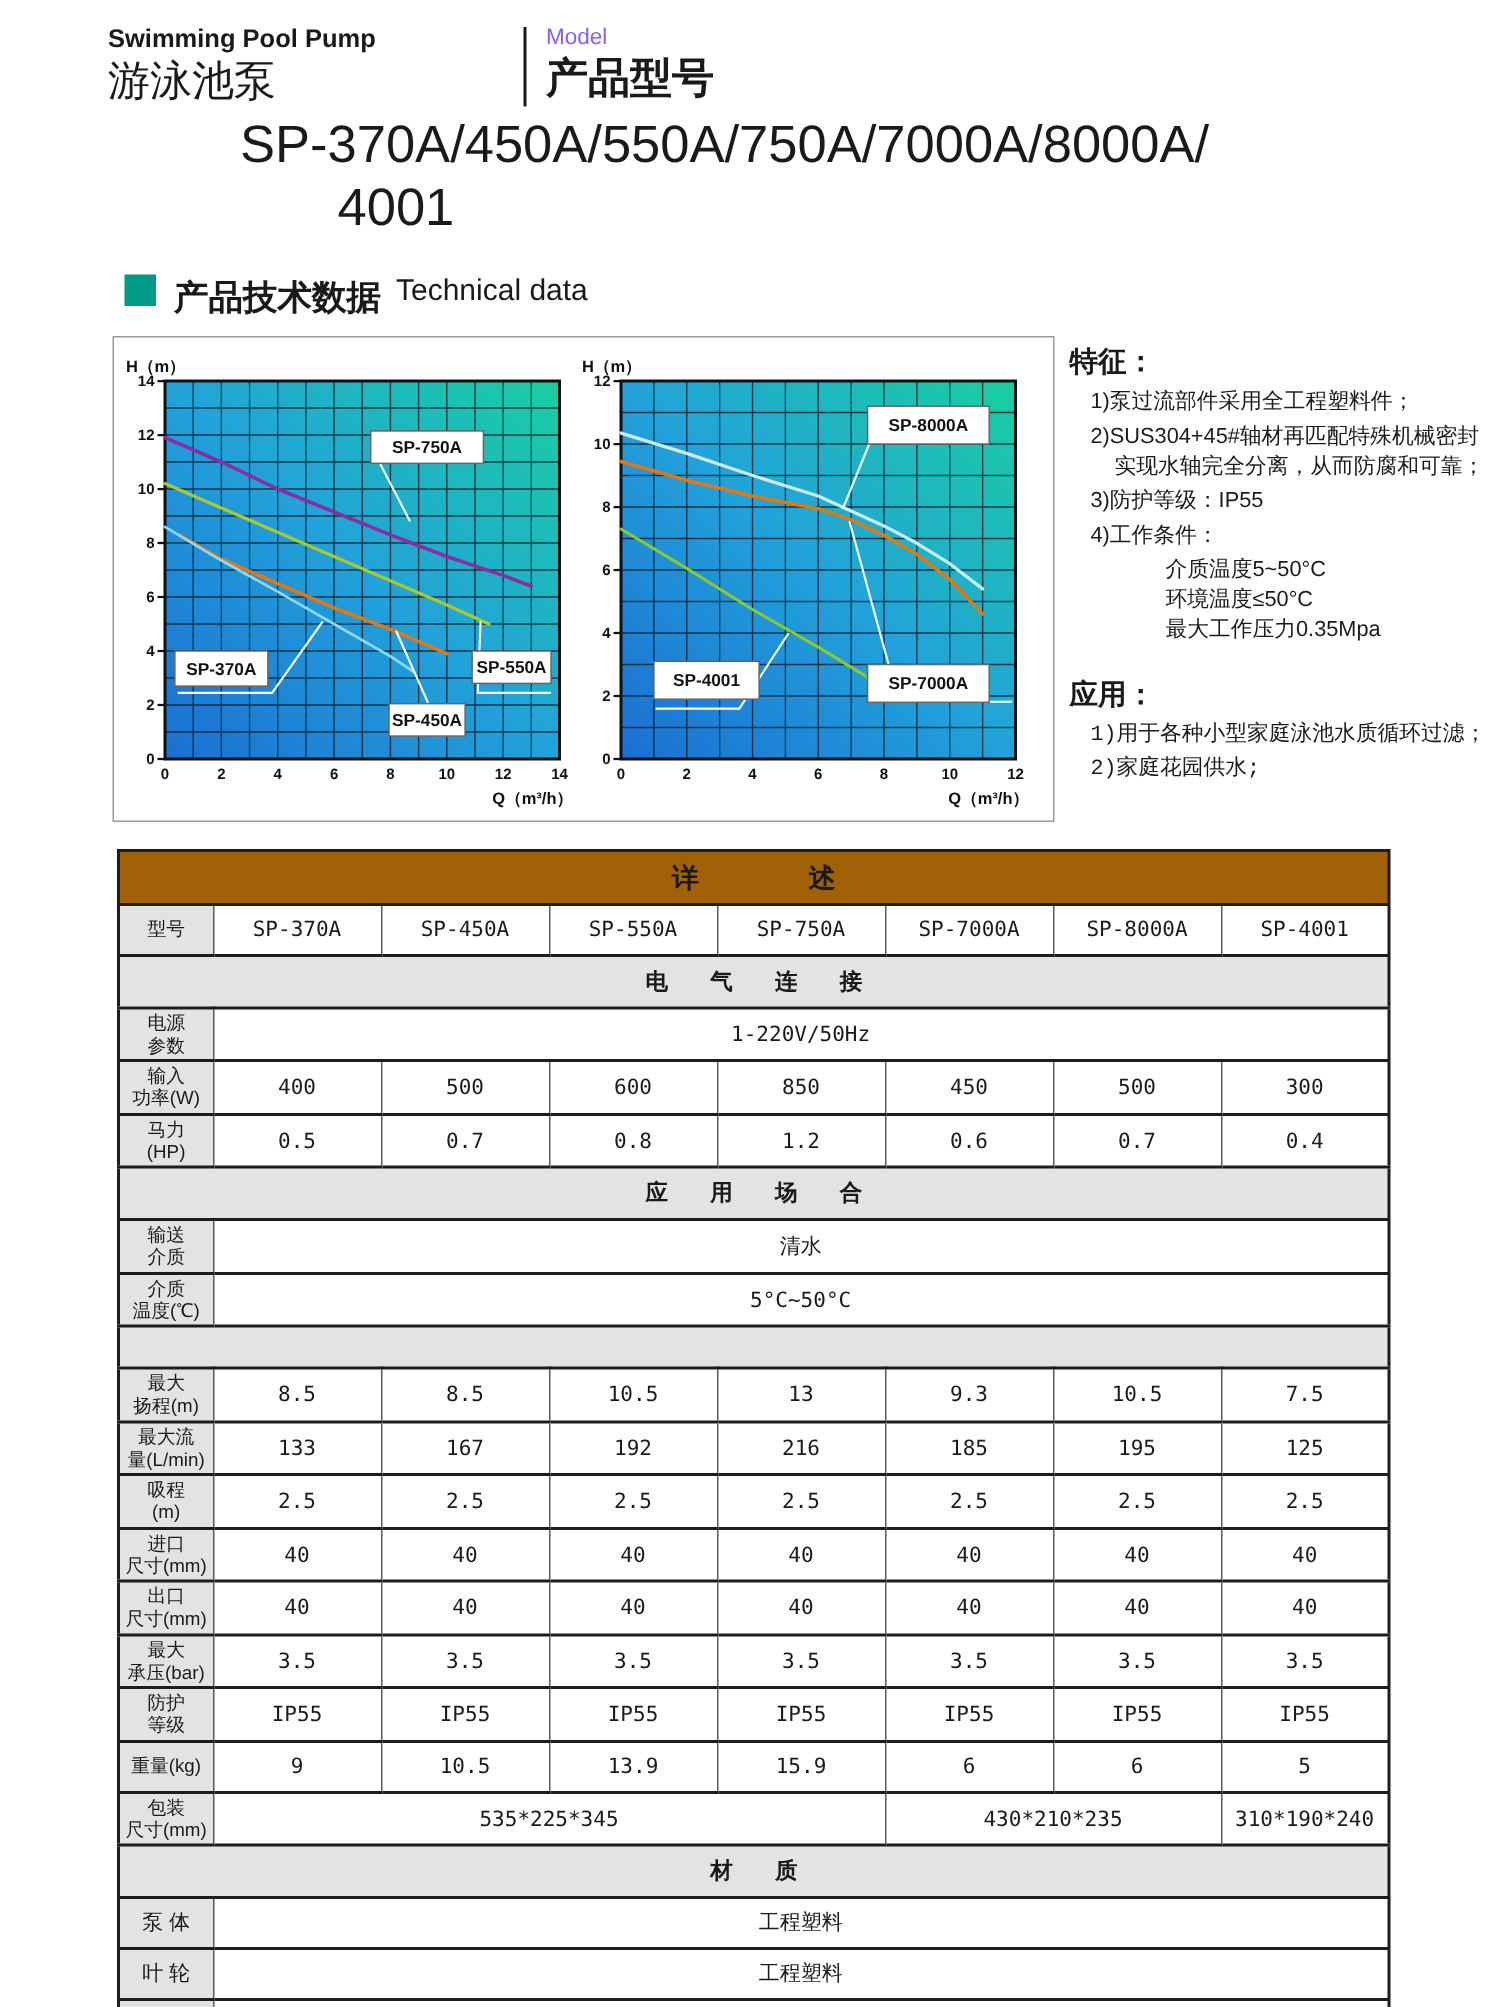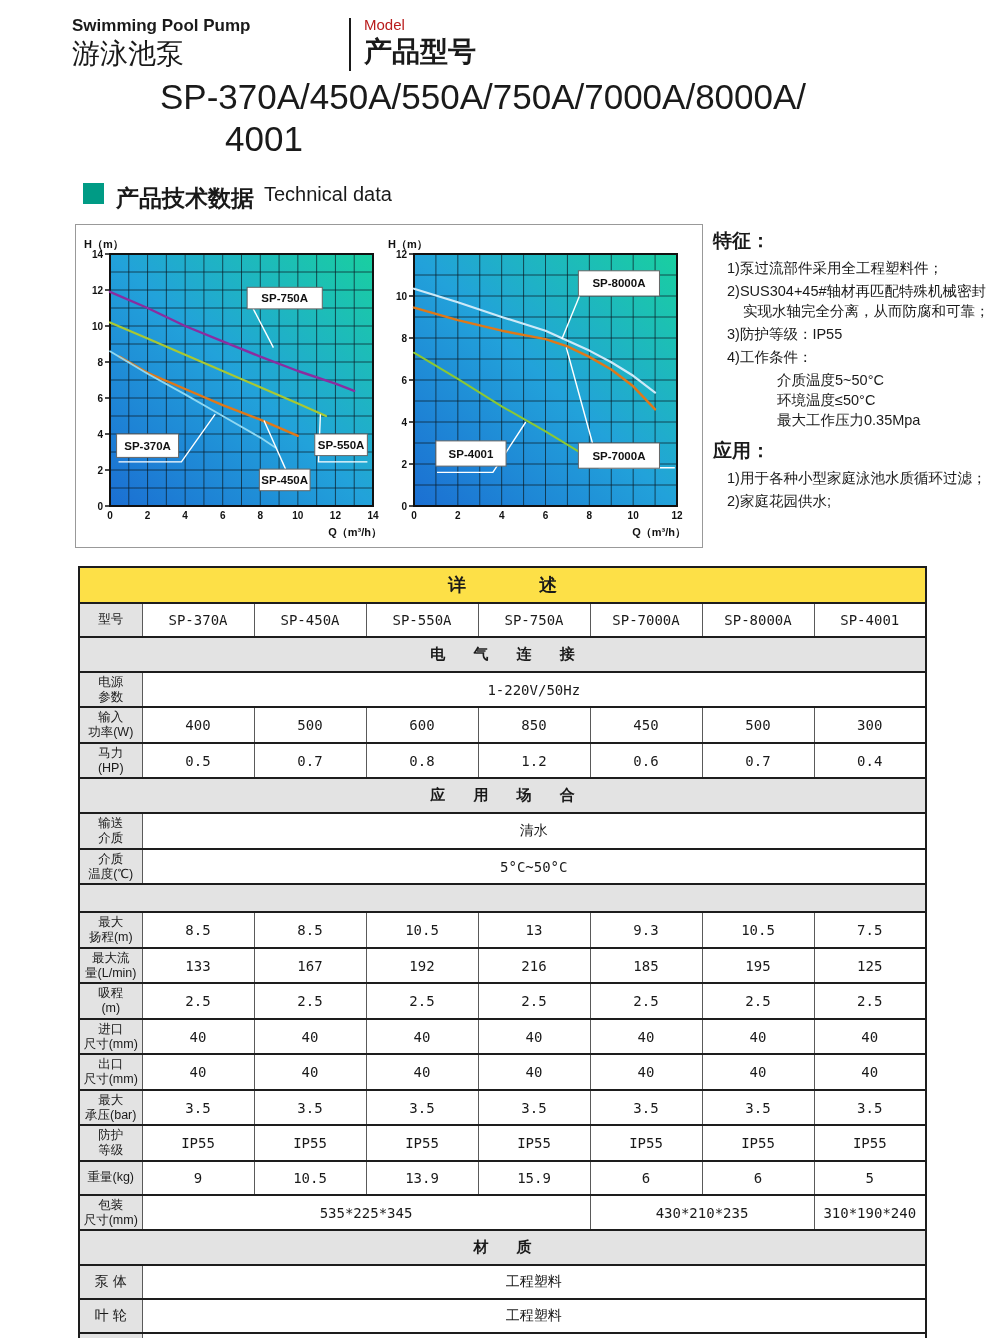--- a/index.html
+++ b/index.html
@@ -6,21 +6,21 @@
   body{width:1000px;height:1338px;overflow:hidden;font-family:"Liberation Sans",sans-serif;color:#1a1a1a;}
   .page{position:relative;width:1000px;height:1338px;}
 
   
   .hdr{display:flex;align-items:stretch;margin:16px 0 0 72px;}
   .hdr-left{width:277px;}
   .hdr-en{font-weight:bold;font-size:17px;line-height:1.2;}
   .hdr-zh{font-weight:normal;font-size:28px;line-height:1.3;}
   .hdr-div{width:2px;background:#1a1a1a;margin:2px 0;}
   .hdr-right{padding-left:13px;}
-  .hdr-model-en{font-size:15px;color:#b91c1c;line-height:1.2;}
+  .hdr-model-en{font-size:15px;color:#8b5cf6;line-height:1.2;}
   .hdr-model-zh{font-weight:bold;font-size:28px;line-height:1.3;}
   .model-line1{margin:4px 0 0 160px;font-size:35px;font-weight:400;white-space:nowrap;letter-spacing:0px;}
   .model-line2{margin:2px 0 0 225px;font-size:35px;font-weight:400;}
 
   
   .sec{display:flex;margin:24px 0 10px 83px;}
   .sec-sq{width:21px;height:21px;}
   .sec-zh{font-weight:bold;font-size:23px;margin-left:12px;}
   .sec-en{font-size:20px;margin-left:10px;}
 
@@ -29,31 +29,31 @@
   .chart-box{width:618px;border:1px solid #999;padding:12px 2px 8px 6px;display:flex;gap:2px;background:#fff;}
   .chart-box svg{display:block;}
   .tick{font:bold 10px "Liberation Sans",sans-serif;fill:#111;}
   .axis{font:bold 11px "Liberation Sans",sans-serif;fill:#111;}
   .callout{font:bold 11.5px "Liberation Sans",sans-serif;fill:#111;}
 
   .side-col{width:282px;padding-top:2px;}
   .side-title{font-weight:bold;font-size:19px;margin:2px 0 4px 0;}
   .feat-item{font-size:14.5px;line-height:1.38;margin:3px 0;padding-left:30px;text-indent:-16px;}
   .cond-item{font-size:14.5px;line-height:1.38;margin-left:64px;}
-  .apps{margin-top:8px;}
+  .apps{margin-top:20px;font-family:Liberation Mono, monospace;}
 
   
   table.spec{border-collapse:collapse;table-layout:fixed;width:847px;margin:18px 0 0 78px;border:2px solid #1d1d1d;}
   .spec td{border-left:1px solid #5a5a5a;border-right:1px solid #5a5a5a;border-top:2px solid #1d1d1d;border-bottom:2px solid #1d1d1d;
            text-align:center;vertical-align:middle;height:28px;padding:2px 1px;font-size:14px;
            font-family:"DejaVu Sans Mono","Liberation Sans",sans-serif;}
   .spec td.lbl{background:#e3e3e3;font-family:"Liberation Sans",sans-serif;font-size:12.5px;line-height:1.18;white-space:pre-line;padding:2px 0;}
   .spec td.band{background:#e3e3e3;font-family:"Liberation Sans",sans-serif;font-weight:bold;font-size:15px;letter-spacing:12px;text-indent:12px;height:29px;}
   .spec td.band-empty{background:#e3e3e3;height:22px;}
-  .spec td.ttl{font-family:"Liberation Sans",sans-serif;font-weight:bold;font-size:18px;letter-spacing:34px;text-indent:34px;height:30px;background:#fde047;margin-left:21px;}
+  .spec td.ttl{font-family:"Liberation Sans",sans-serif;font-weight:bold;font-size:18px;letter-spacing:34px;text-indent:34px;height:30px;background:#a16207;margin-left:21px;}
   .spec td.mat-lbl{background:#e3e3e3;font-family:"Liberation Sans",sans-serif;font-size:14px;white-space:pre-line;}
   .spec td.val{font-size:14px;}
 </style>
 </head>
 <body>
 
 <div class="page">
 
   <div class="hdr">
     <div class="hdr-left">

